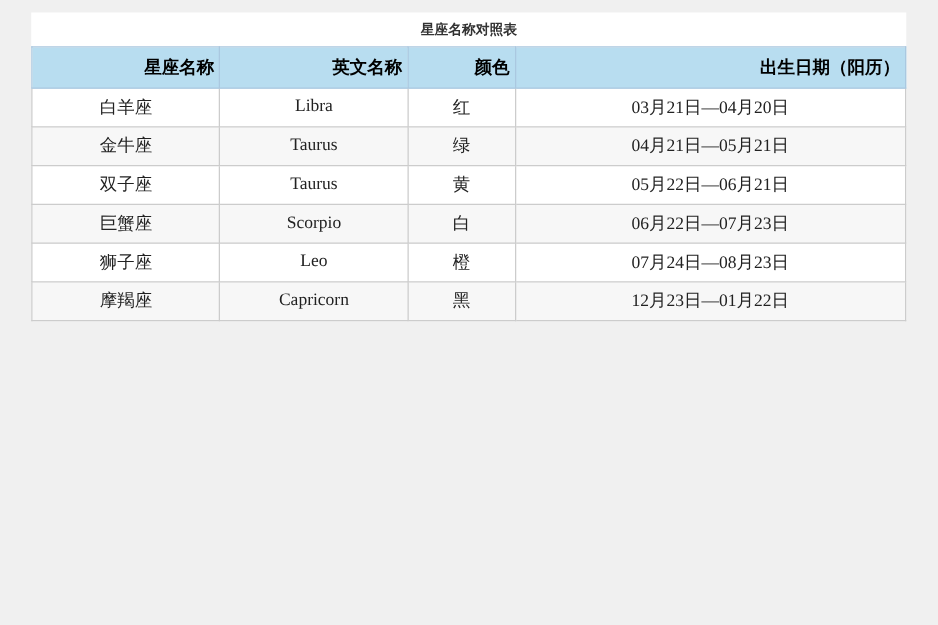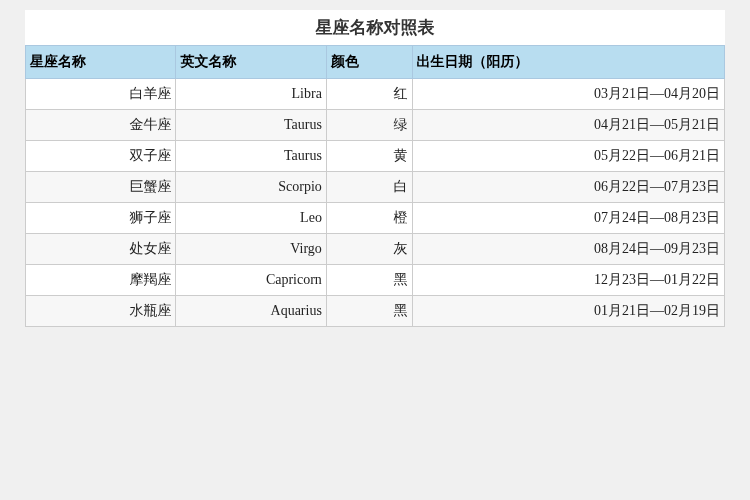--- a/index.html
+++ b/index.html
@@ -19,43 +19,43 @@
       font-family: "SimSun", "宋体", serif;
     }
 
     .container {
       width: 700px;
       background: #ffffff;
     }
 
     .page-title {
       text-align: center;
-      font-size: 17px;
+      font-size: 11px;
       color: #333;
       padding: 6px 0;
       font-weight: bold;
     }
 
     table {
       width: 100%;
       border-collapse: collapse;
     }
 
     thead tr th {
       background-color: #b8ddf0;
       color: #000;
       font-size: 14px;
       font-weight: bold;
-      text-align: left;
+      text-align: right;
       padding: 7px 4px;
       border: 1px solid #aac8e0;
     }
 
     tbody tr td {
-      text-align: right;
+      text-align: center;
       font-size: 14px;
       color: #222;
       padding: 6px 4px;
       border: 1px solid #ccc;
     }
 
     tbody tr:nth-child(even) {
       background-color: #f7f7f7;
     }
 
@@ -102,32 +102,20 @@
           <td>白</td>
           <td>06月22日—07月23日</td>
         </tr>
         <tr>
           <td>狮子座</td>
           <td>Leo</td>
           <td>橙</td>
           <td>07月24日—08月23日</td>
         </tr>
         <tr>
-          <td>处女座</td>
-          <td>Virgo</td>
-          <td>灰</td>
-          <td>08月24日—09月23日</td>
-        </tr>
-        <tr>
           <td>摩羯座</td>
           <td>Capricorn</td>
           <td>黑</td>
           <td>12月23日—01月22日</td>
-        </tr>
-        <tr>
-          <td>水瓶座</td>
-          <td>Aquarius</td>
-          <td>黑</td>
-          <td>01月21日—02月19日</td>
         </tr>
       </tbody>
   </table>
 </div>
 
 </body></html>

